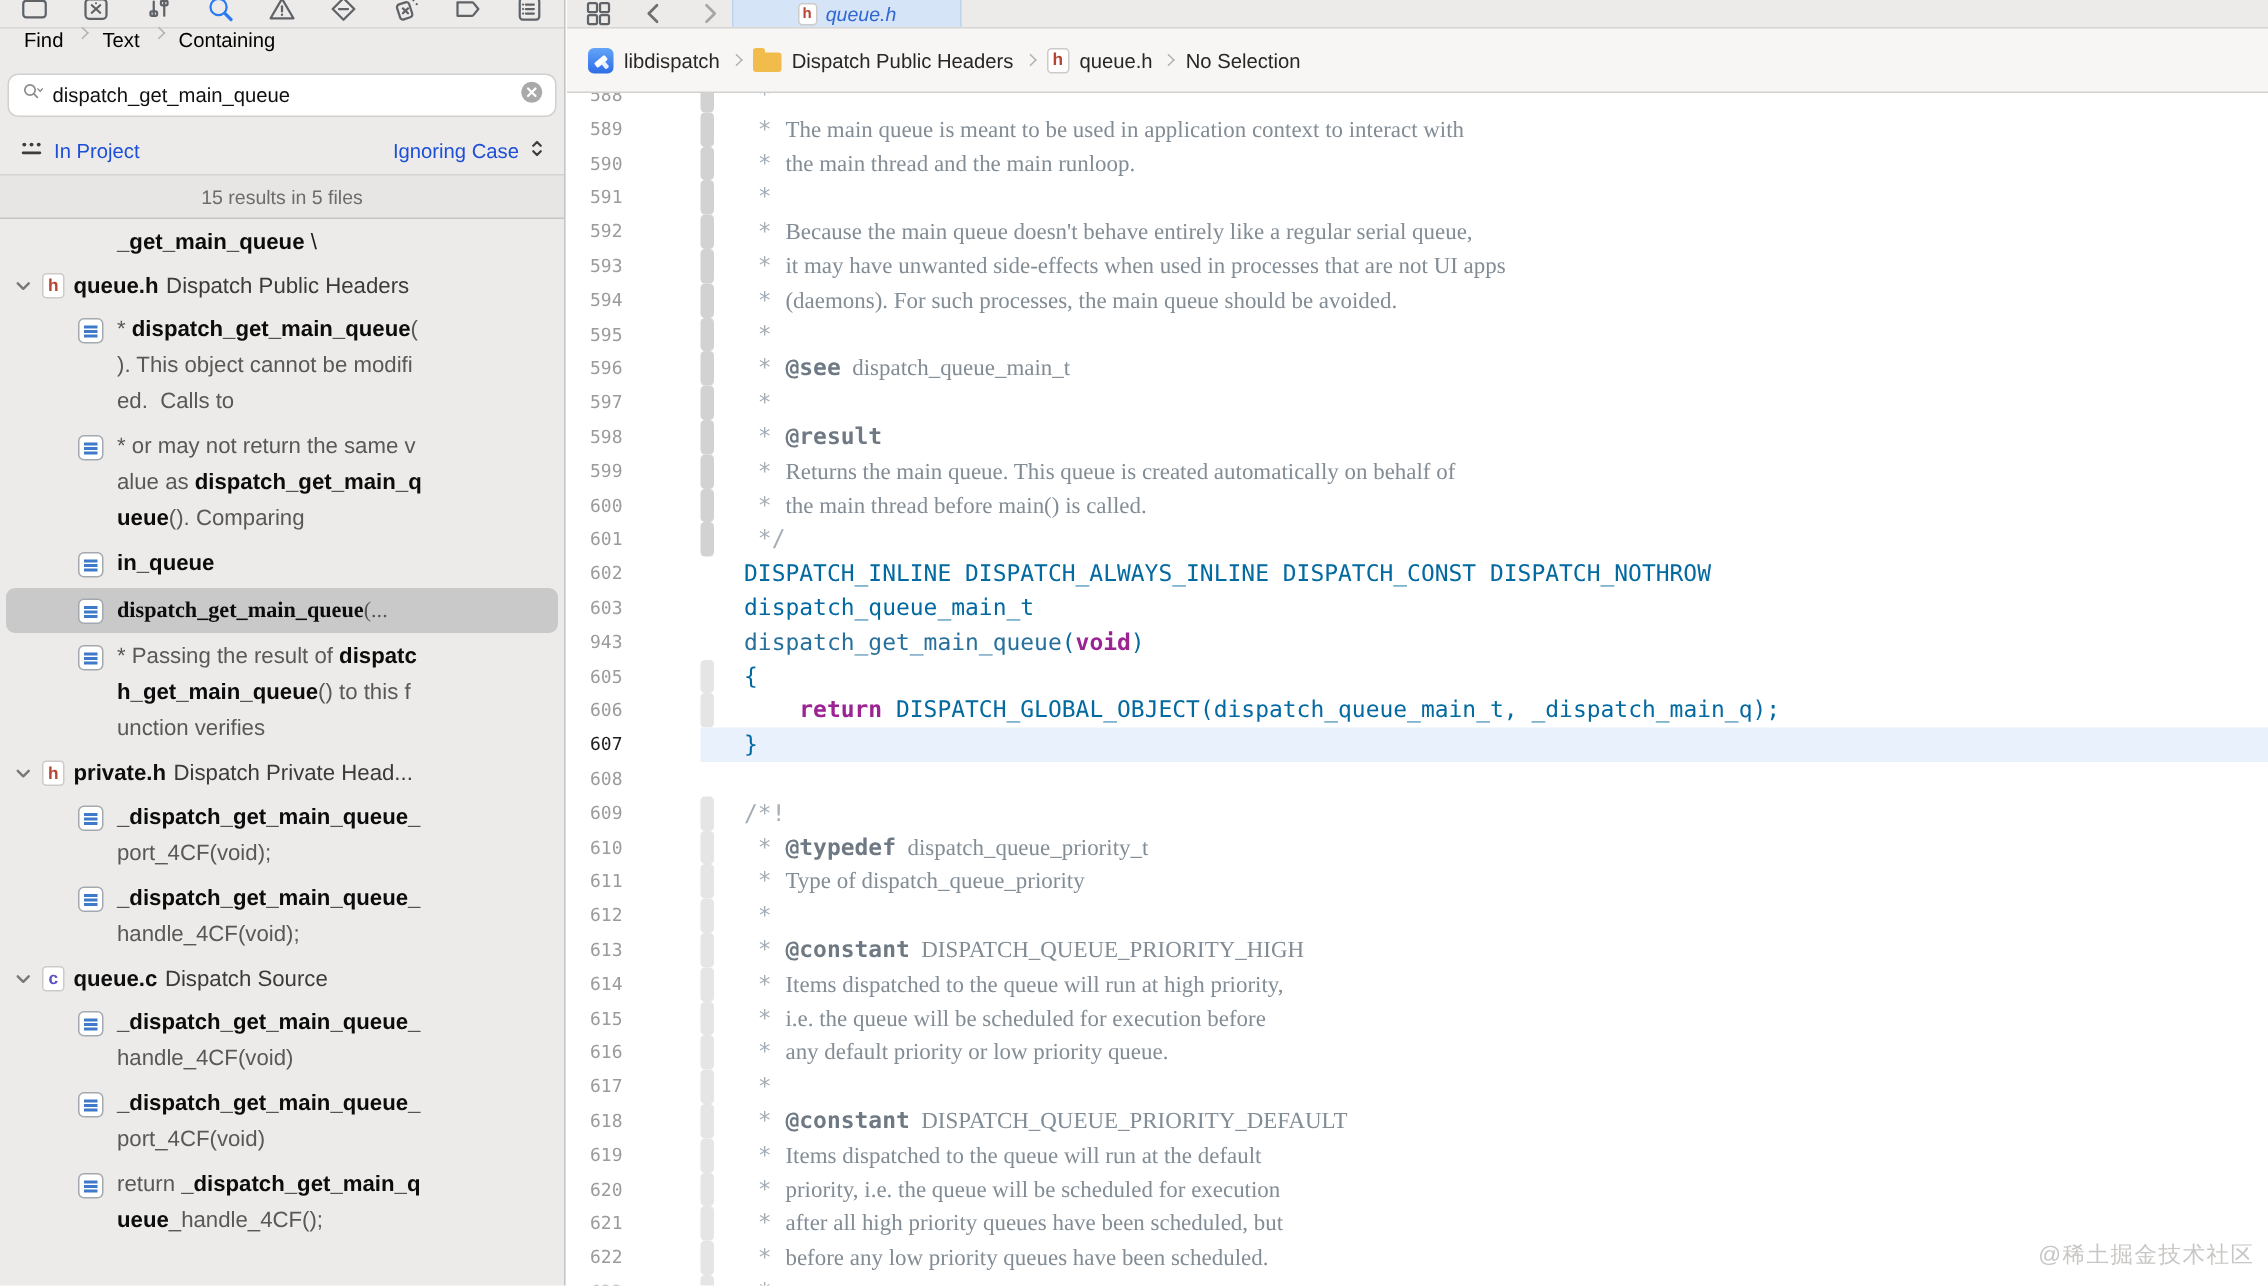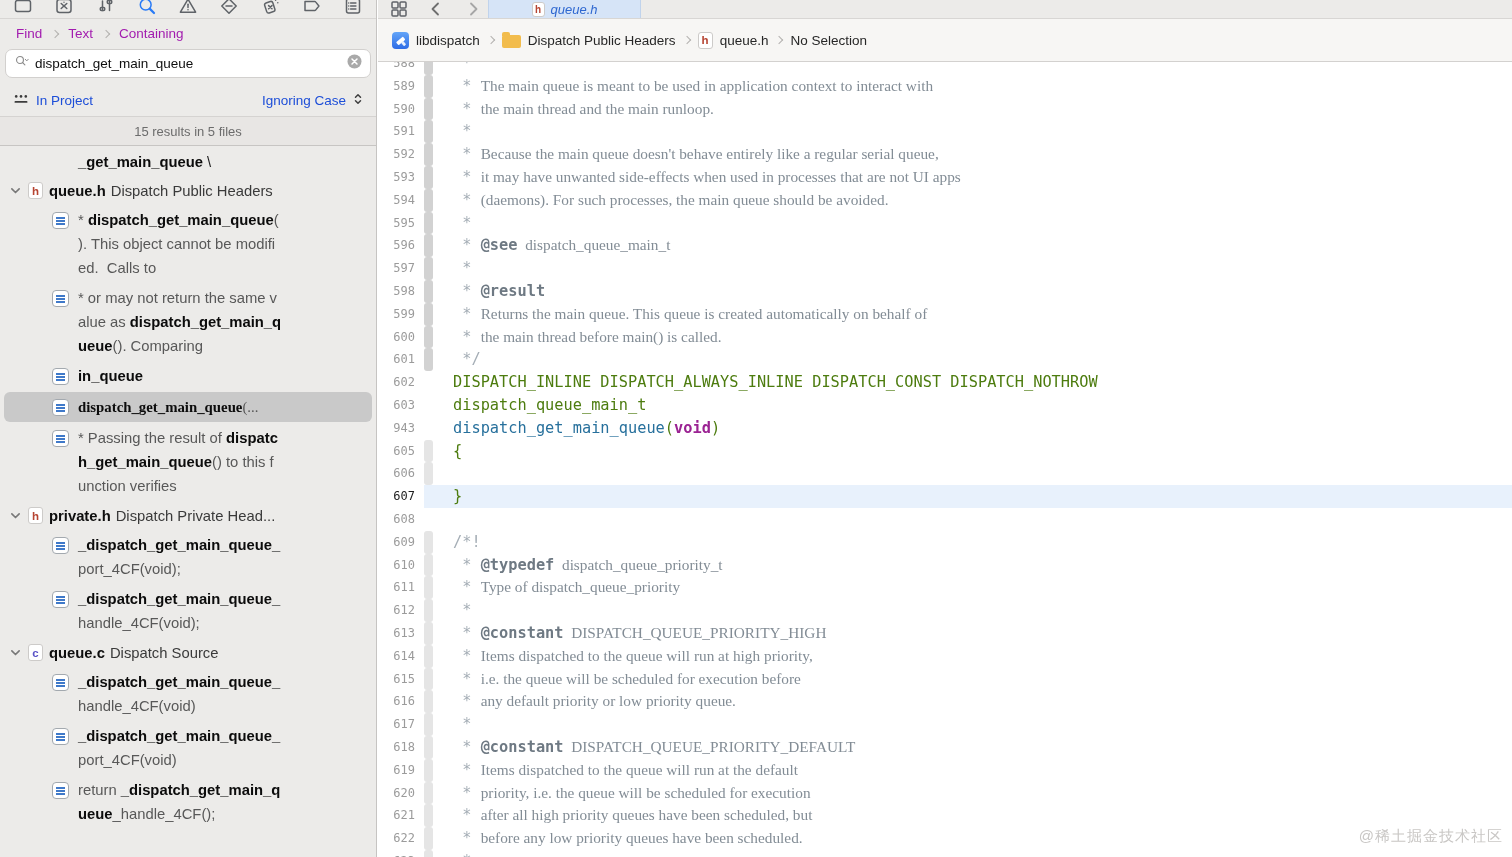--- a/index.html
+++ b/index.html
@@ -5,22 +5,22 @@
   html,body{margin:0;padding:0;width:1512px;height:857px;overflow:hidden;
     font-family:"Liberation Sans","DejaVu Sans",sans-serif;background:#fff;}
   *{box-sizing:border-box;}
 
   
   .sidebar{position:absolute;left:0;top:0;width:377px;height:857px;background:#ecebe9;
     border-right:1px solid #c6c4c2;display:flex;flex-direction:column;}
   .navstrip{height:19px;flex:none;border-bottom:1px solid #d8d6d4;overflow:hidden;
     display:flex;justify-content:space-between;align-items:flex-start;padding:0 11px;}
   .navico{width:24px;height:24px;margin-top:-6px;display:flex;align-items:center;justify-content:center;}
-  .findbar{height:29px;flex:none;display:flex;align-items:center;padding:0 14px;
-    font-size:13.5px;color:#a21caf;}
+  .findbar{height:29px;flex:none;display:flex;align-items:flex-start;padding:0 14px;
+    font-size:13.5px;color:#000000;}
   .findbar .seg{padding:0 2px;}
   .chev{display:inline-block;width:6px;height:6px;border-top:1.5px solid #b3b1af;
     border-right:1.5px solid #b3b1af;transform:rotate(45deg);margin:0 8px;flex:none;}
   .sfield{margin:1px 5px 7px;height:29px;flex:none;background:#fff;border:1px solid #d2d0ce;
     border-radius:7px;display:flex;align-items:center;padding:0 8px;gap:6px;}
   .sfield input{border:none;outline:none;flex:1;font-size:13.5px;color:#0f0f0f;
     background:transparent;font-family:inherit;padding:0;}
   .scoperow{height:31px;flex:none;display:flex;align-items:center;justify-content:space-between;
     padding:0 13px;font-size:13.5px;color:#1d4ed8;}
   .scopeleft,.scoperight{display:flex;align-items:center;gap:7px;}
@@ -71,31 +71,31 @@
     background:#fff;border-radius:1px;transform:rotate(-40deg);}
   .appico::after{content:"";position:absolute;left:9.5px;top:9.5px;width:3px;height:5px;
     background:#e8f0ff;border-radius:1px;transform:rotate(-40deg);}
   .folderico{width:19px;height:13px;background:#f2bc4c;border-radius:2px;position:relative;
     margin-top:3px;flex:none;}
   .folderico::before{content:"";position:absolute;left:0;top:-3px;width:8px;height:4px;
     background:#f2bc4c;border-radius:2px 2px 0 0;}
 
   .codewrap{flex:1;overflow:hidden;position:relative;}
   .cl{display:flex;height:22.8px;line-height:22.8px;
-    font-family:"DejaVu Sans Mono","Liberation Mono",monospace;font-size:15.3px;}
+    font-family:"DejaVu Sans Mono","Liberation Mono",monospace;font-size:15.3px;gap:43px;}
   .cl:first-child{margin-top:-10px;}
   .lnum{width:46px;flex:none;text-align:right;padding-right:9px;font-size:12px;color:#9b9b9b;}
   .cl.hl .lnum{color:#1d1d1d;}
   .cbody{flex:1;display:flex;}
   .cl.hl .cbody{background:#e8f1fc;}
   .rib{width:9px;flex:none;border-radius:3px;}
   .rib.d{background:#d2d2d2;}
   .rib.l{background:#e5e5e5;}
   .codetxt{white-space:pre;padding-left:20px;}
-  .t-p{color:#4d7c0f;}
+  .t-p{color:#0369a1;}
   .t-kw{color:#9b2393;font-weight:600;}
   .t-fn{color:#27709c;}
   .t-c{font-family:Liberation Serif, serif;color:#828c95;}
   .t-cb{color:#6e7983;font-weight:700;}
   .t-ca{color:#a4adb5;}
 
   .watermark{position:absolute;right:9px;bottom:11px;font-size:15px;color:#c9c7c5;
     letter-spacing:1px;pointer-events:none;}
 </style>
 </head>
@@ -456,20 +456,21 @@
         <span class="lnum">605</span>
         <span class="cbody">
           <span class="rib l"></span>
           <span class="codetxt"><span class="t-p">{</span></span>
         </span>
       </div>
       <div class="cl">
         <span class="lnum">606</span>
         <span class="cbody">
           <span class="rib l"></span>
+          <span class="codetxt"><span class="t-p">    </span><span class="t-kw">return</span><span class="t-p"> DISPATCH_GLOBAL_OBJECT(dispatch_queue_main_t, _dispatch_main_q);</span></span>
         </span>
       </div>
       <div class="cl hl">
         <span class="lnum">607</span>
         <span class="cbody">
           <span class="rib "></span>
           <span class="codetxt"><span class="t-p">}</span></span>
         </span>
       </div>
       <div class="cl">

